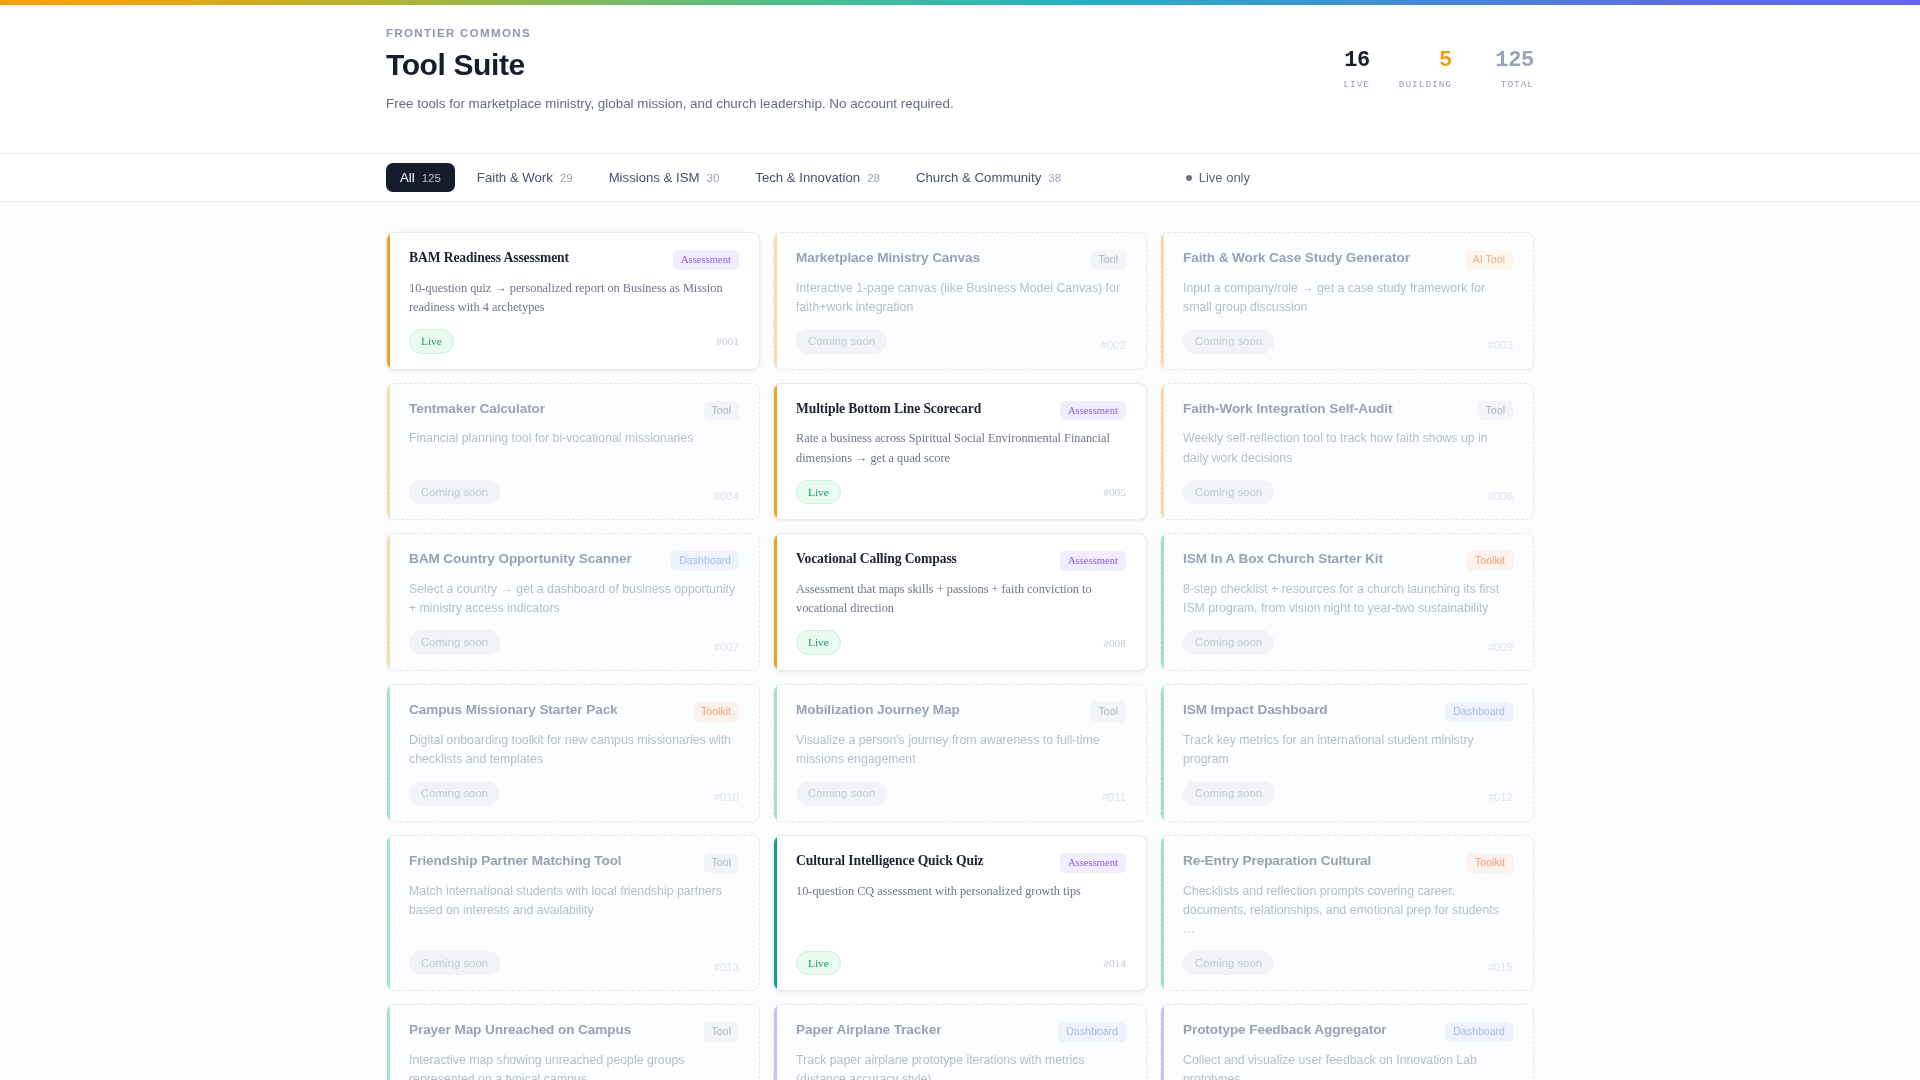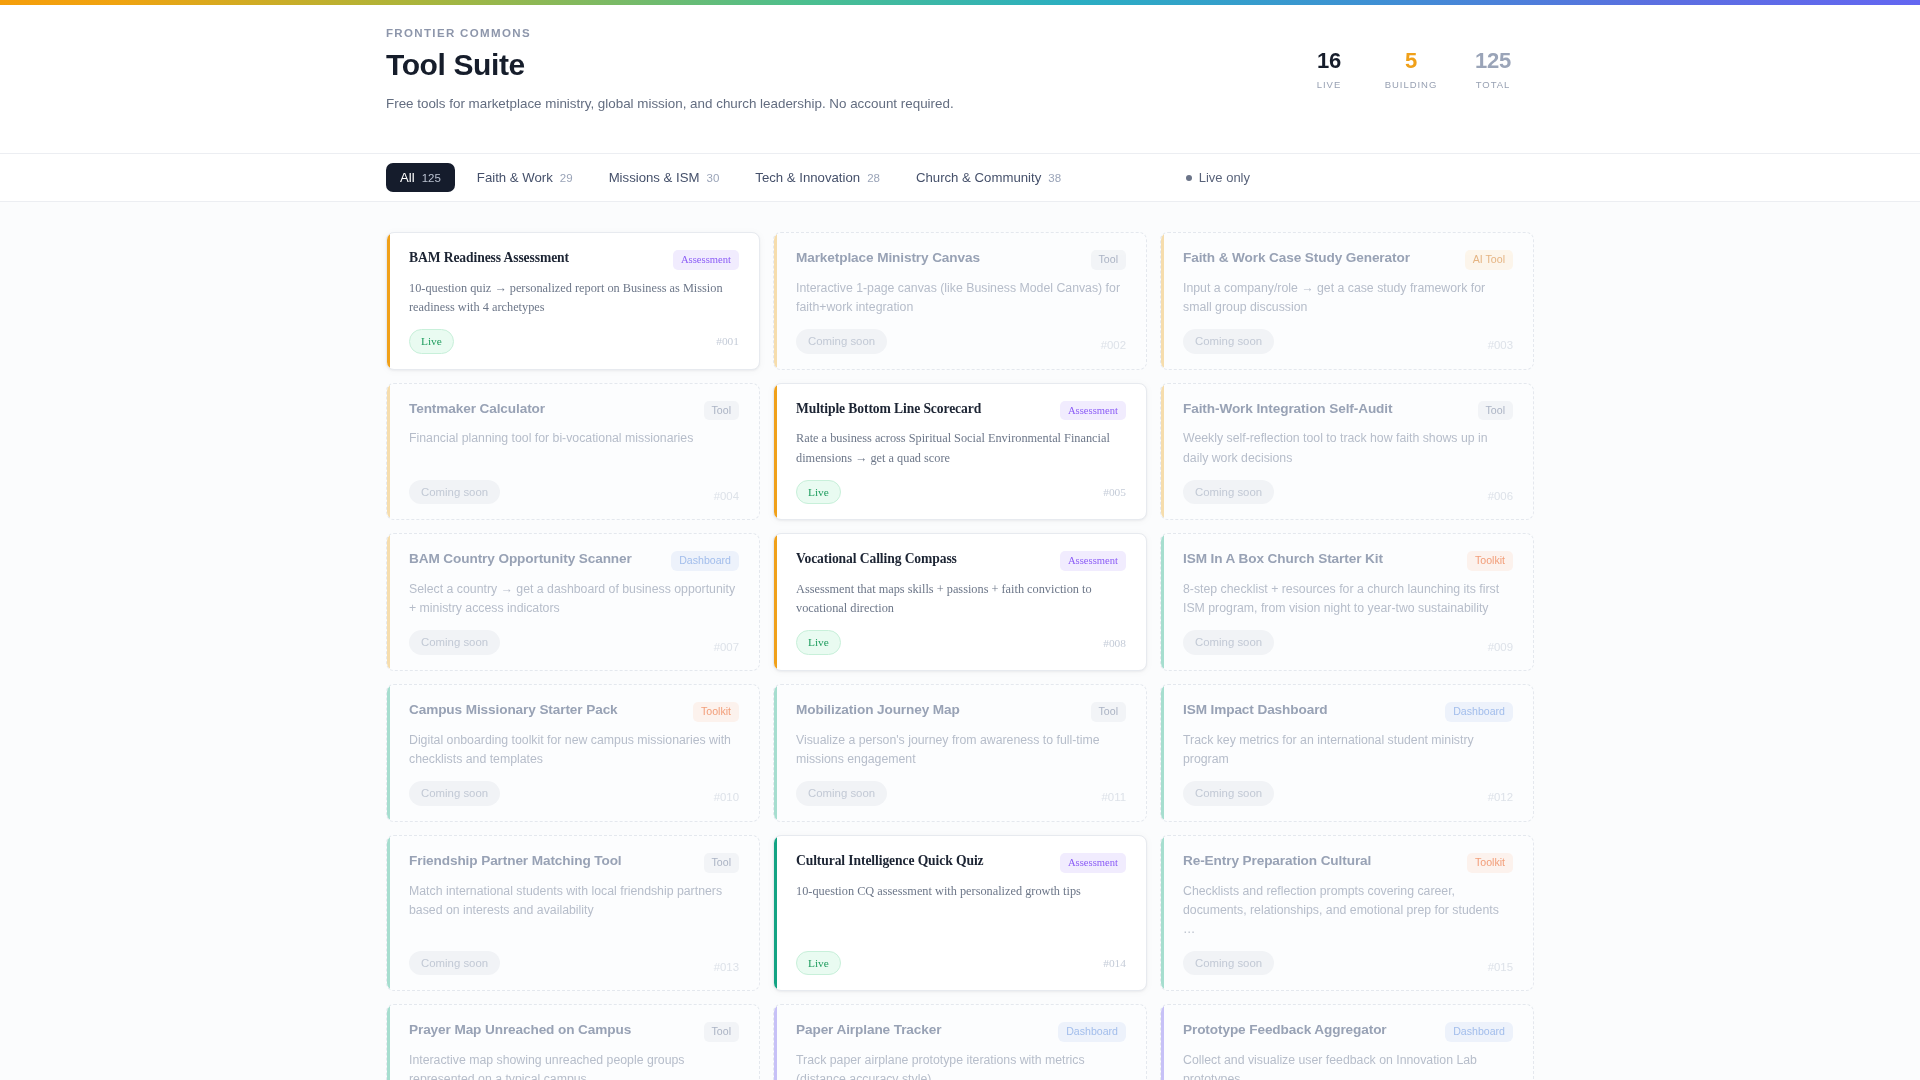--- a/index.html
+++ b/index.html
@@ -43,21 +43,21 @@
   }
   #page-title {
     font-size: 30px; font-weight: 700; color: #161d2b;
     letter-spacing: -0.4px; line-height: 1.12; margin-bottom: 12px;
   }
   #page-subtitle {
     font-size: 13.4px; color: #636d80; line-height: 1.45; text-align: center;
   }
 
   .stats { display: flex; gap: 0; padding-top: 22px; }
-  .stat { text-align: center; min-width: 82px; }
+  .stat { text-align: right; min-width: 82px; font-family: Liberation Mono, monospace; }
   .stat-num { font-size: 22px; font-weight: 700; line-height: 1.1; letter-spacing: -0.3px; }
   .stat-lbl {
     font-size: 9.5px; letter-spacing: 0.95px; text-transform: uppercase;
     color: #98a1b3; margin-top: 6px; font-weight: 400;
   }
   .stat-live .stat-num   { color: #161d2b; }
   .stat-build .stat-num  { color: #f0a019; }
   .stat-total .stat-num  { color: #9aa4b8; }
 
   

